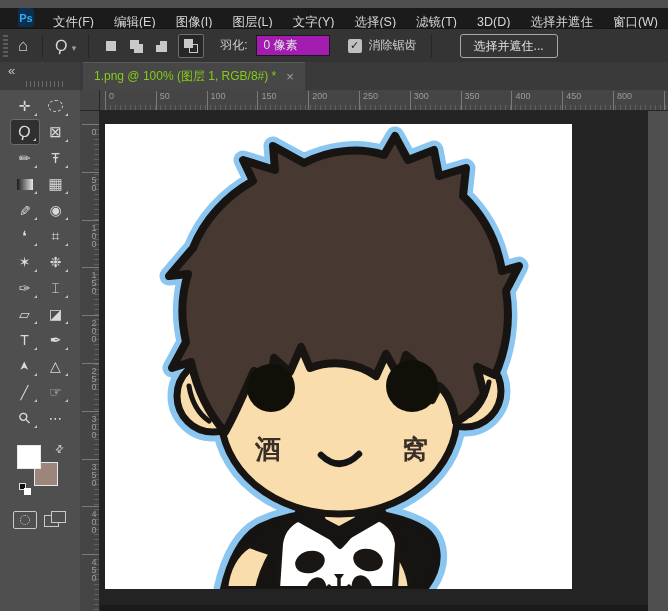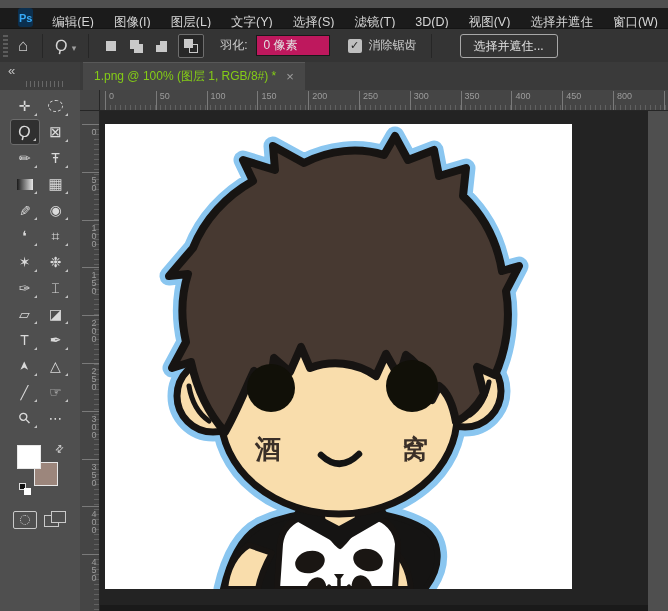--- a/index.html
+++ b/index.html
@@ -29,21 +29,21 @@
   .sq { position:absolute; background:#c9c9c9; }
   .mode-new .sq { left:3px; top:3px; width:10px; height:10px; }
   .mode-add .b1 { left:2px; top:2px; width:9px; height:9px; }
   .mode-add .b2 { left:6px; top:6px; width:9px; height:9px; }
   .mode-sub .b1 { left:3px; top:3px; width:11px; height:11px; }
   .mode-sub .b2 { left:0; top:0; width:7px; height:7px; background:#343434; }
   .mode-int { width:26px; height:24px; background:#272727; border:1px solid #6e6e6e; border-radius:2px; }
   .mode-int .b1 { left:5px; top:4px; width:9px; height:9px; }
   .mode-int .b2 { left:10px; top:9px; width:9px; height:9px; background:transparent; border:1.5px solid #c9c9c9; }
   .obar-label { color:#cfcfcf; font-size:12px; margin:0 6px 0 16px; white-space:nowrap; }
-  .feather-input { width:74px; height:21px; background:#be185d; border:1px solid #191919;
+  .feather-input { width:74px; height:21px; background:#a21caf; border:1px solid #191919;
                    color:#e2e2e2; font-size:12px; line-height:19px; padding-left:7px; margin-left:2px; }
   .checkbox { width:14px; height:14px; background:#bfbfbf; border-radius:2px; margin-left:18px;
               color:#222; font-size:11px; font-weight:bold; line-height:13px; text-align:center; }
   .cb-label { color:#cfcfcf; font-size:12px; margin-left:7px; white-space:nowrap; }
   .sam-btn { margin-left:22px; height:24px; padding:0 13px; background:transparent; border:1px solid #a8a8a8;
              border-radius:3px; color:#e0e0e0; font-size:12px; line-height:22px; white-space:nowrap; }
 
   
   .tabrow { position:absolute; left:0; top:62px; width:668px; height:28px; background:#3a3a3a; }
   .panel-head { position:absolute; left:0; top:0; width:80px; height:28px; background:#3d3d3d; }
@@ -115,28 +115,28 @@
   .cheek { font-family:"Liberation Sans","DejaVu Sans",sans-serif; font-size:26px; font-weight:bold; }
 </style>
 </head>
 <body>
 
 <div id="app" data-name="photoshop-window">
 
   <div class="menubar" data-name="menu-bar">
     <div class="ps-logo" data-name="photoshop-logo">Ps</div>
     <div id="menu-items" data-name="menu-items" style="display:flex;">
+        <span class="menu-item" data-name="menu-item-1">文件(F)</span>
         <span class="menu-item" data-name="menu-item-2">编辑(E)</span>
         <span class="menu-item" data-name="menu-item-3">图像(I)</span>
         <span class="menu-item" data-name="menu-item-4">图层(L)</span>
         <span class="menu-item" data-name="menu-item-5">文字(Y)</span>
         <span class="menu-item" data-name="menu-item-6">选择(S)</span>
         <span class="menu-item" data-name="menu-item-7">滤镜(T)</span>
         <span class="menu-item" data-name="menu-item-8">3D(D)</span>
-        <span class="menu-item" data-name="menu-item-9">视图(V)</span>
         <span class="menu-item" data-name="menu-item-10">选择并遮住</span>
         <span class="menu-item" data-name="menu-item-11">窗口(W)</span>
       </div>
   </div>
 
   <div class="optionsbar" data-name="options-bar">
     <div class="obar-grip" data-name="options-bar-grip"></div>
     <span class="home-ic" data-name="home-icon">⌂</span>
     <div class="obar-sep" data-name="separator"></div>
     <span class="tool-ic" data-name="lasso-icon">Ϙ</span>

